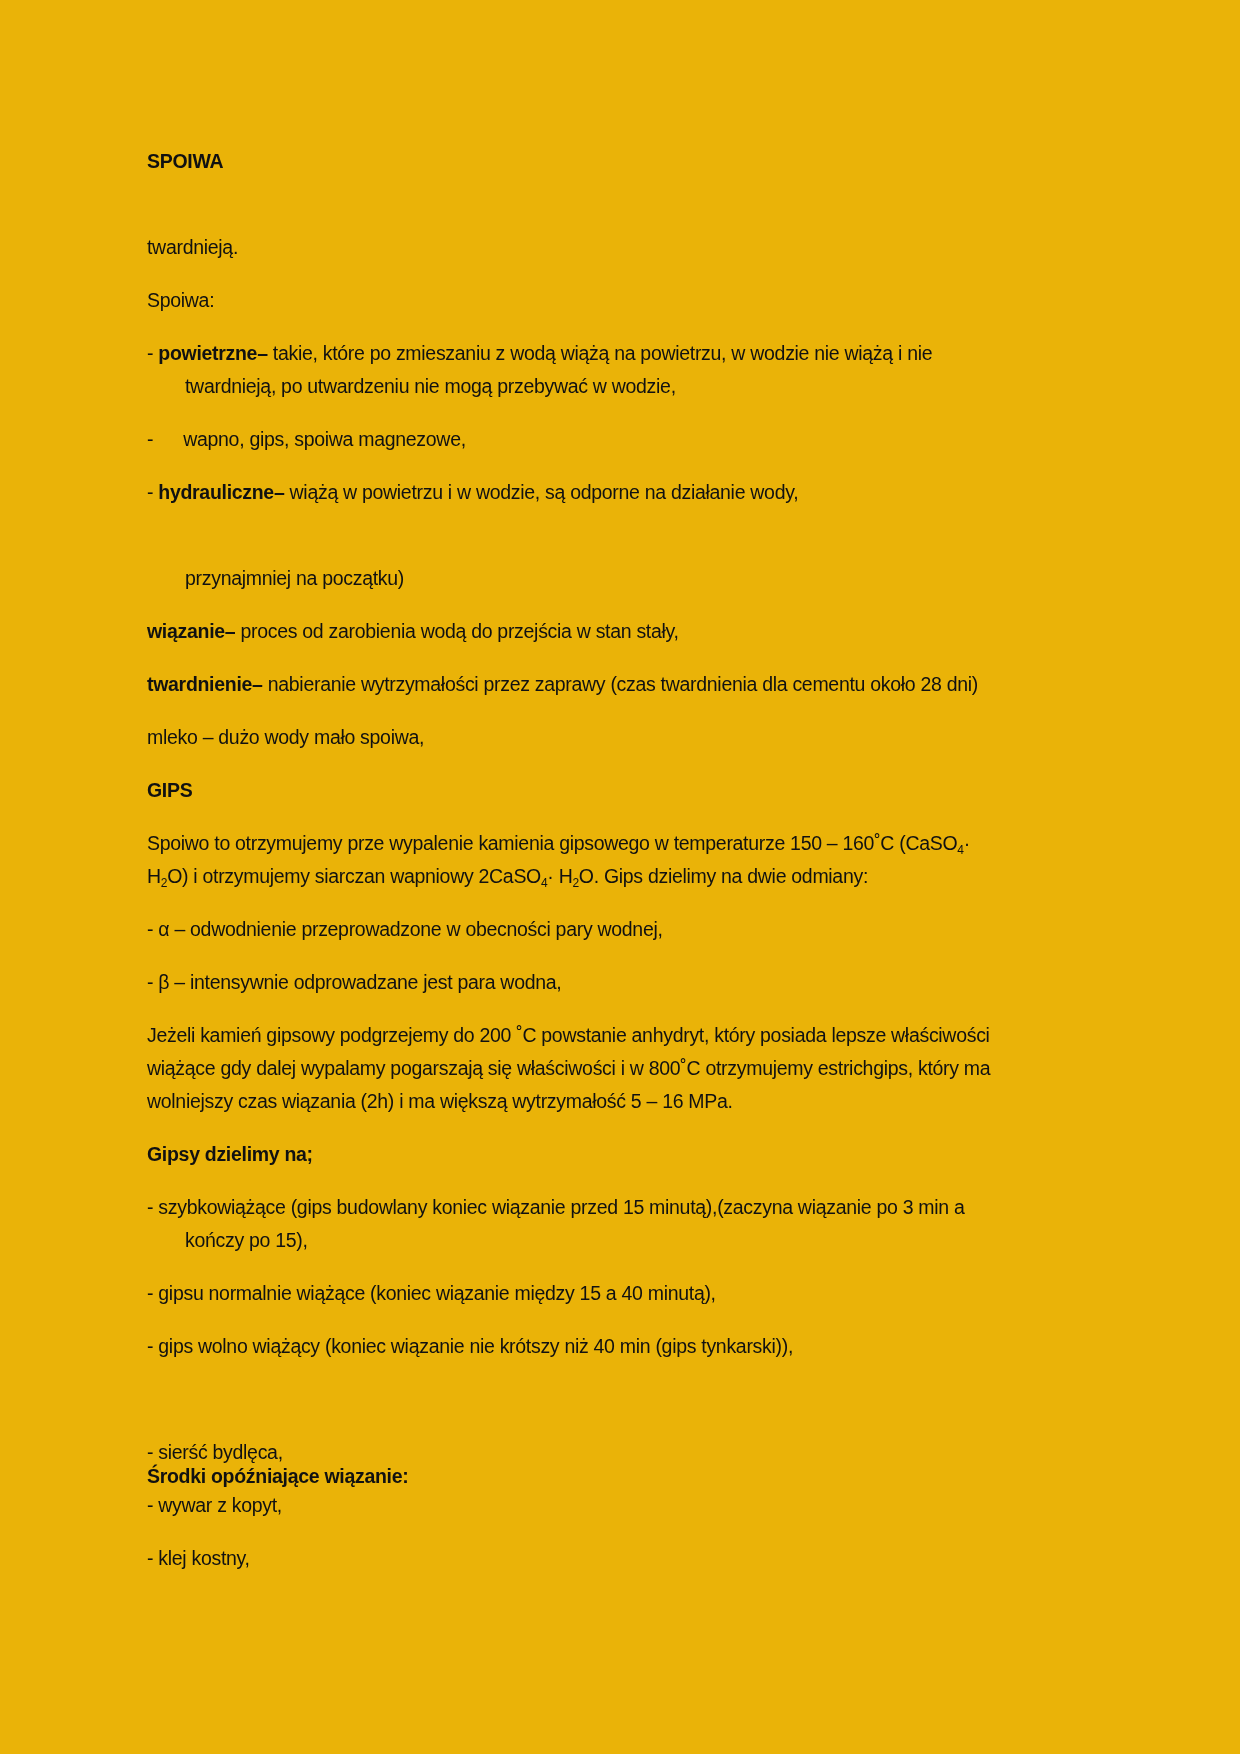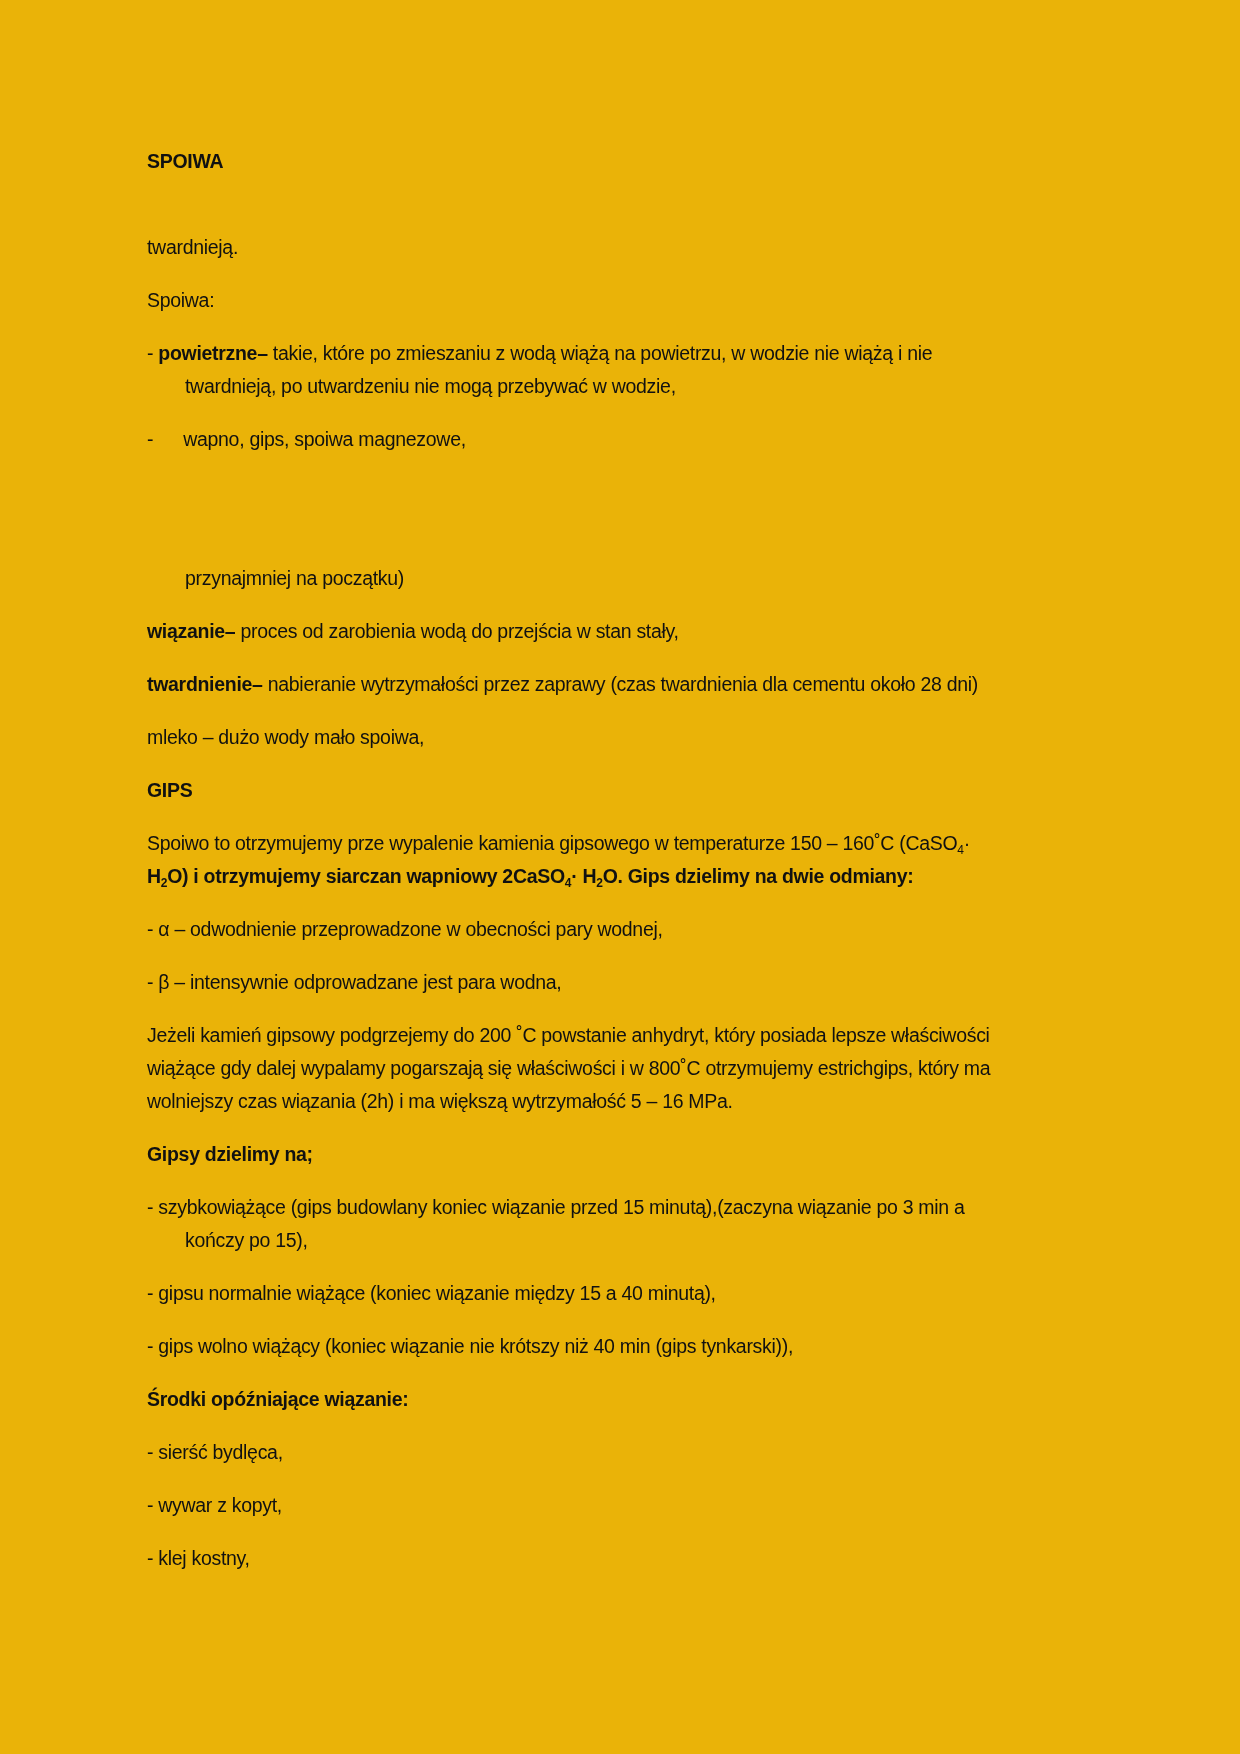--- a/index.html
+++ b/index.html
@@ -45,47 +45,48 @@
 
   <div class="p" style="top:231px;">twardnieją.</div>
 
   <div class="p" style="top:284px;">Spoiwa:</div>
 
   <div class="p" style="top:337px;"><span>- </span><span class="b">powietrzne–</span><span> takie, które po zmieszaniu z wodą wiążą na powietrzu, w wodzie nie wiążą i nie</span></div>
   <div class="p indent" style="top:370px;">twardnieją, po utwardzeniu nie mogą przebywać w wodzie,</div>
 
   <div class="p" style="top:423px;"><span>-</span><span class="dash-gap"></span><span>wapno, gips, spoiwa magnezowe,</span></div>
 
+  <div class="p" style="top:476px;"><span>- </span><span class="b">hydrauliczne–</span><span> wiążą w powietrzu i w wodzie, są odporne na działanie wody,</span></div>
 
   <div class="p indent" style="top:562px;">przynajmniej na początku)</div>
 
   <div class="p" style="top:615px;"><span class="b">wiązanie–</span><span> proces od zarobienia wodą do przejścia w stan stały,</span></div>
 
   <div class="p" style="top:668px;"><span class="b">twardnienie–</span><span> nabieranie wytrzymałości przez zaprawy (czas twardnienia dla cementu około 28 dni)</span></div>
 
   <div class="p" style="top:721px;">mleko – dużo wody mało spoiwa,</div>
 
   <div class="p b" style="top:774px;">GIPS</div>
 
   <div class="p" style="top:827px;"><span>Spoiwo to otrzymujemy prze wypalenie kamienia gipsowego w temperaturze 150 – 160˚C (CaSO</span><sub>4</sub><span>·</span></div>
-  <div class="p" style="top:860px;font-weight:bold;"><span>H</span><sub>2</sub><span>O) i otrzymujemy siarczan wapniowy 2CaSO</span><sub>4</sub><span>· H</span><sub>2</sub><span>O. Gips dzielimy na dwie odmiany:</span></div>
+  <div class="p" style="top:860px;"><span>H</span><sub>2</sub><span>O) i otrzymujemy siarczan wapniowy 2CaSO</span><sub>4</sub><span>· H</span><sub>2</sub><span>O. Gips dzielimy na dwie odmiany:</span></div>
 
   <div class="p" style="top:913px;">- α – odwodnienie przeprowadzone w obecności pary wodnej,</div>
   <div class="p" style="top:966px;">- β – intensywnie odprowadzane jest para wodna,</div>
 
   <div class="p" style="top:1019px;">Jeżeli kamień gipsowy podgrzejemy do 200 ˚C powstanie anhydryt, który posiada lepsze właściwości</div>
   <div class="p" style="top:1052px;">wiążące gdy dalej wypalamy pogarszają się właściwości i w 800˚C otrzymujemy estrichgips, który ma</div>
   <div class="p" style="top:1085px;">wolniejszy czas wiązania (2h) i ma większą wytrzymałość 5 – 16 MPa.</div>
 
   <div class="p b" style="top:1138px;">Gipsy dzielimy na;</div>
 
   <div class="p" style="top:1191px;">- szybkowiążące (gips budowlany koniec wiązanie przed 15 minutą),(zaczyna wiązanie po 3 min a</div>
   <div class="p indent" style="top:1224px;">kończy po 15),</div>
   <div class="p" style="top:1277px;">- gipsu normalnie wiążące (koniec wiązanie między 15 a 40 minutą),</div>
   <div class="p" style="top:1330px;">- gips wolno wiążący (koniec wiązanie nie krótszy niż 40 min (gips tynkarski)),</div>
 
-  <div class="p b" style="top:1383px;">Środki opóźniające wiązanie:</div>
+  <div class="p b" style="top:1460px;">Środki opóźniające wiązanie:</div>
 
   <div class="p" style="top:1436px;">- sierść bydlęca,</div>
   <div class="p" style="top:1489px;">- wywar z kopyt,</div>
   <div class="p" style="top:1542px;text-align:center;">- klej kostny,</div>
 
 </div>
 
 </body></html>

